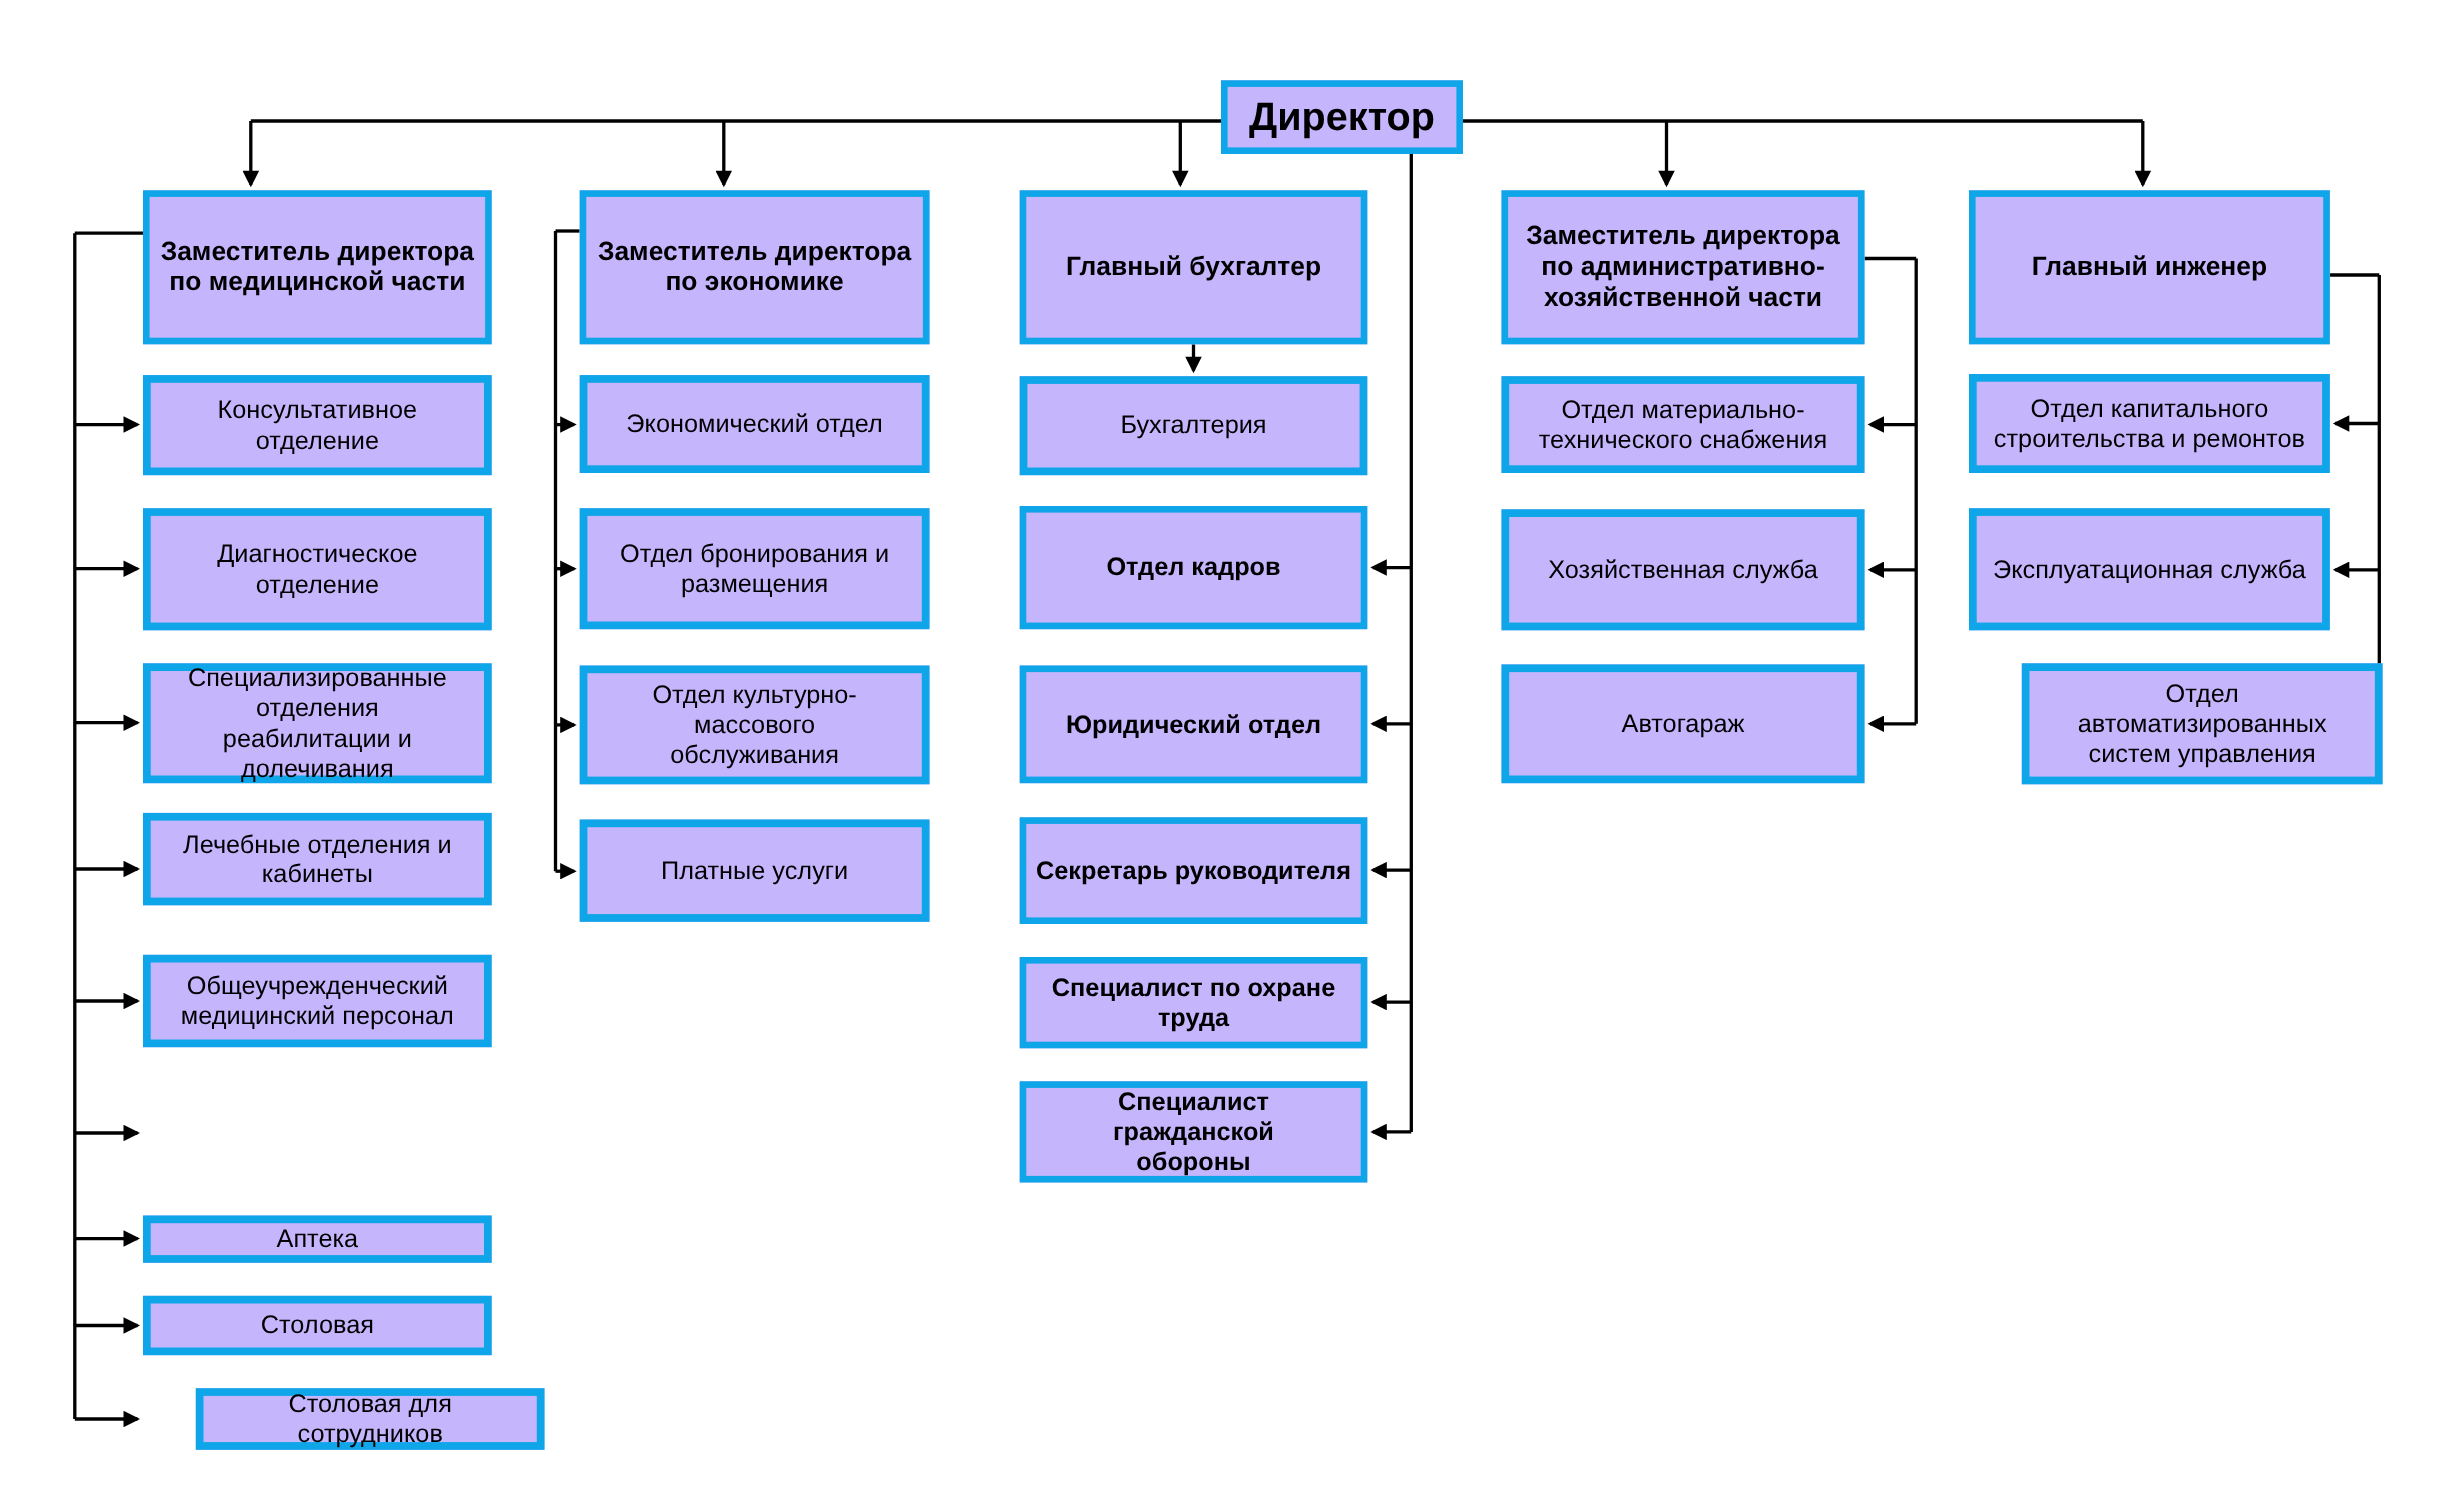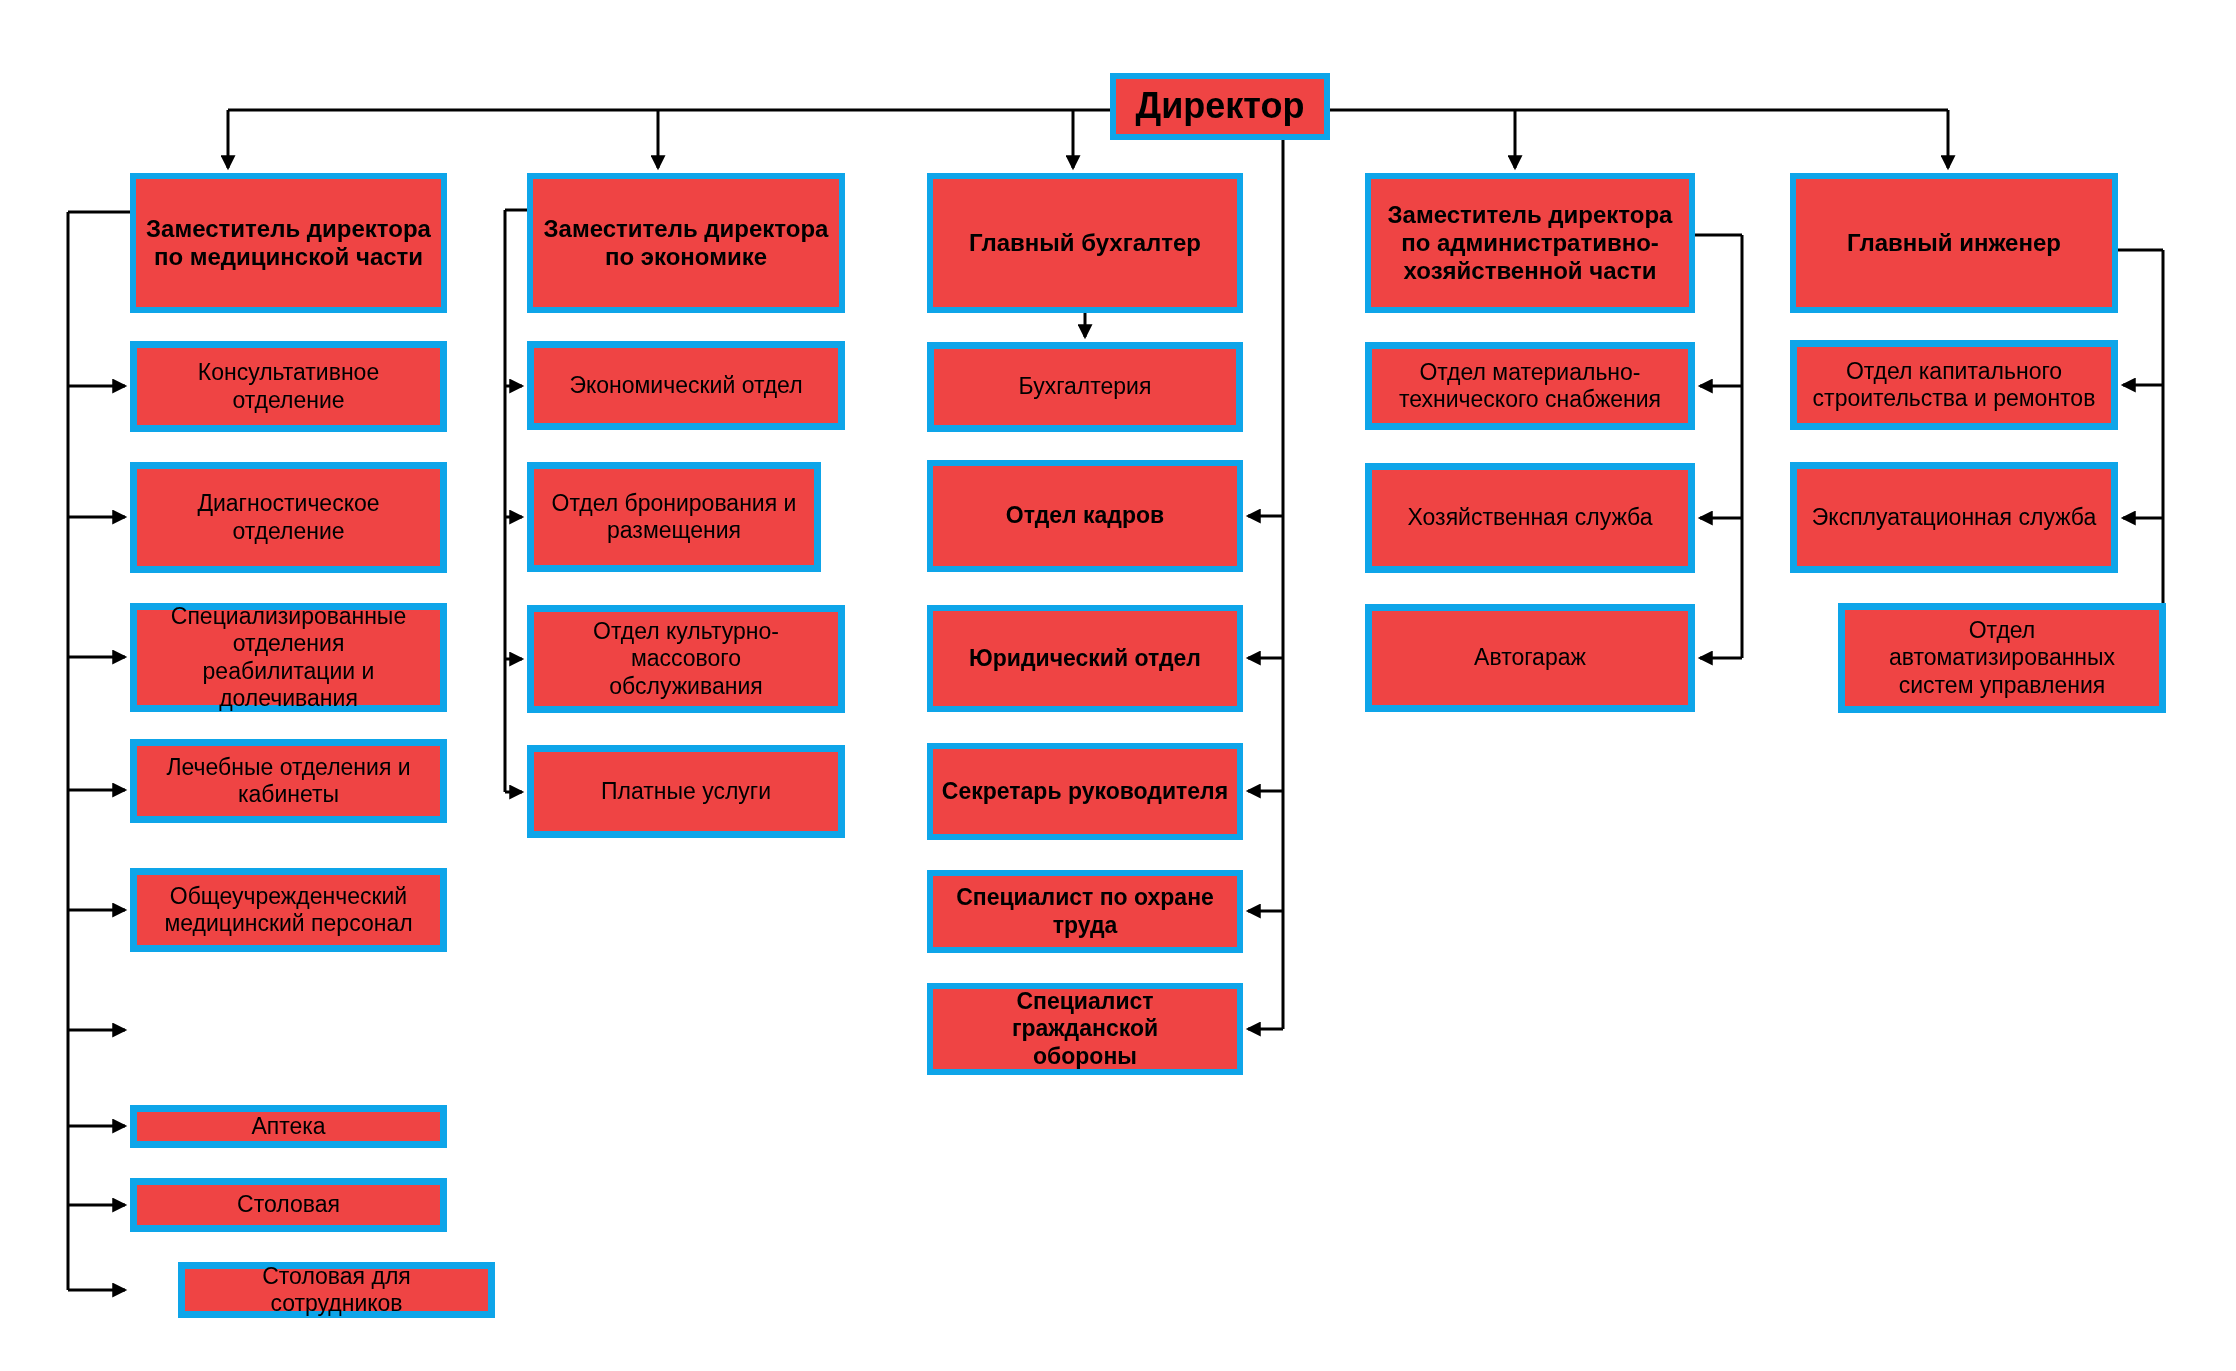--- a/index.html
+++ b/index.html
@@ -8,21 +8,21 @@
     width:2236px;height:1371px;
     background:#ffffff;
     font-family:"Liberation Sans","DejaVu Sans",sans-serif;
     color:#000;
   }
   .wires{position:absolute;left:0;top:0;}
   .wires line{stroke:#000;stroke-width:3;}
   .box{
     position:absolute;
     box-sizing:border-box;
-    background:#ef4444;
+    background:#c4b5fd;
     border:7px solid #0ea5e9;
     display:flex;
     align-items:center;
     justify-content:center;
     text-align:center;
     font-size:23px;
     line-height:1.18;
     padding:2px 8px;
   }
   .bold{border-width:6px;}
@@ -102,21 +102,21 @@
   <div class="box narrow-sm" style="left:130px;top:462px;width:317px;height:111px;">Диагностическое отделение</div>
   <div class="box narrow-sm" style="left:130px;top:603px;width:317px;height:109px;">Специализированные отделения реабилитации и долечивания</div>
   <div class="box" style="left:130px;top:698px;width:317px;height:84px;margin-top:41px;">Лечебные отделения и кабинеты</div>
   <div class="box" style="left:130px;top:868px;width:317px;height:84px;">Общеучрежденческий медицинский персонал</div>
   <div class="box" style="left:130px;top:1105px;width:317px;height:43px;">Аптека</div>
   <div class="box" style="left:130px;top:1178px;width:317px;height:54px;">Столовая</div>
   <div class="box narrow" style="left:130px;top:1262px;width:317px;height:56px;">Столовая для сотрудников</div>
 
   <div class="box head" style="left:527px;top:173px;width:318px;height:140px;">Заместитель директора по экономике</div>
   <div class="box" style="left:527px;top:341px;width:318px;height:89px;">Экономический отдел</div>
-  <div class="box" style="left:527px;top:462px;width:294px;height:110px;">Отдел бронирования и размещения</div>
+  <div class="box" style="left:527px;top:462px;width:318px;height:110px;">Отдел бронирования и размещения</div>
   <div class="box narrow-sm" style="left:527px;top:605px;width:318px;height:108px;">Отдел культурно-массового обслуживания</div>
   <div class="box" style="left:527px;top:745px;width:318px;height:93px;">Платные услуги</div>
 
   <div class="box head" style="left:927px;top:173px;width:316px;height:140px;">Главный бухгалтер</div>
   <div class="box" style="left:927px;top:342px;width:316px;height:90px;">Бухгалтерия</div>
   <div class="box bold bold-text" style="left:927px;top:460px;width:316px;height:112px;">Отдел кадров</div>
   <div class="box bold bold-text" style="left:927px;top:605px;width:316px;height:107px;">Юридический отдел</div>
   <div class="box bold bold-text tight" style="left:927px;top:743px;width:316px;height:97px;">Секретарь руководителя</div>
   <div class="box bold bold-text" style="left:927px;top:870px;width:316px;height:83px;">Специалист по охране труда</div>
   <div class="box bold bold-text narrow-sm" style="left:927px;top:983px;width:316px;height:92px;">Специалист гражданской обороны</div>

